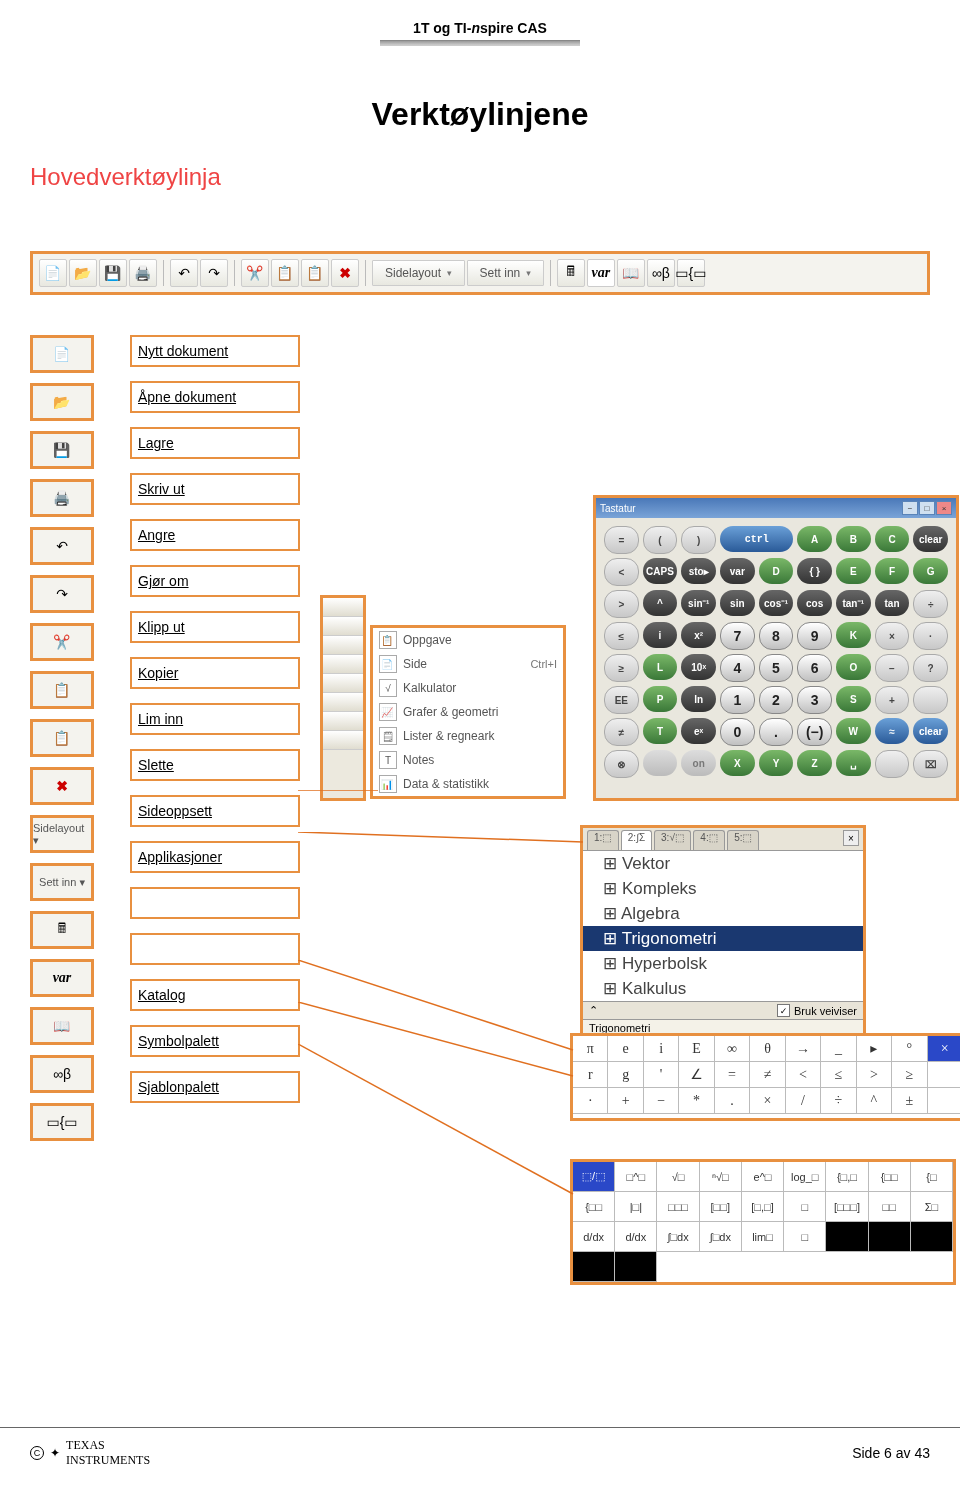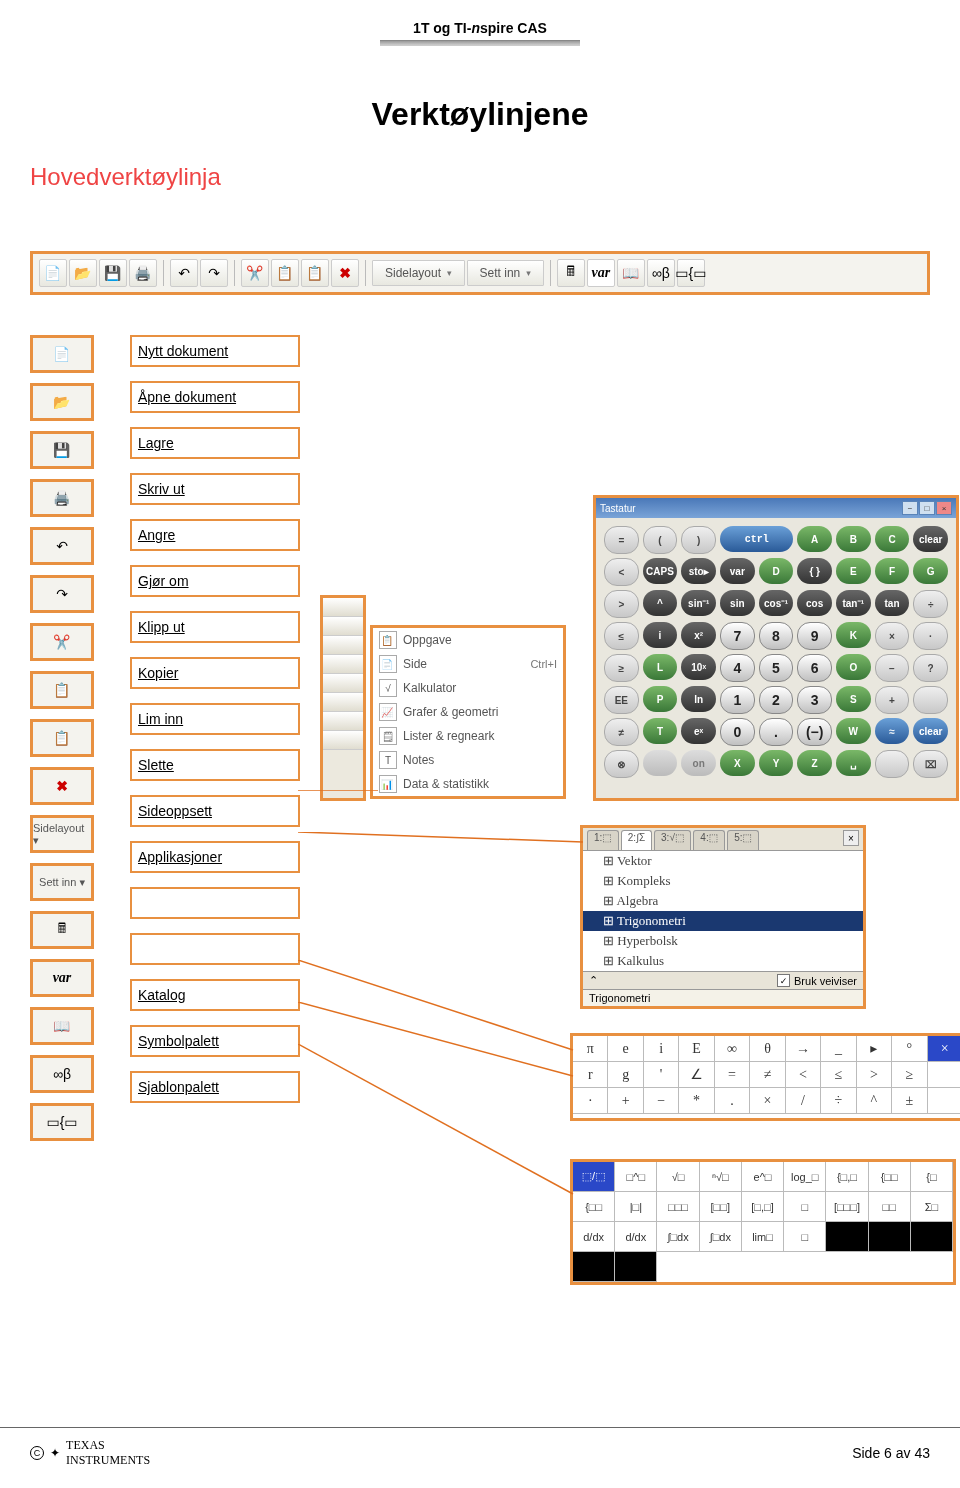--- a/index.html
+++ b/index.html
@@ -44,21 +44,21 @@
   .kblue { background:linear-gradient(#6aa0d8,#2a5a98); }
   .kgreen { background:linear-gradient(#7ab868,#3a7838); }
   .kdark { background:linear-gradient(#666,#333); }
   .koff { background:linear-gradient(#ddd,#bbb); color:#777; }
   
   .panel4 { left:550px; top:490px; width:280px; background:#fff; border-color:#e89040; }
   .tabrow { height:20px; background:#e8e4d8; display:flex; padding:2px 4px 0 4px; gap:2px; border-bottom:1px solid #999; }
   .tab { font-size:10px; padding:1px 6px; background:#d8d4c8; border:1px solid #999; border-bottom:none; border-radius:3px 3px 0 0; color:#555; }
   .tab.act { background:#fff; }
   .xbtn { margin-left:auto; width:14px; height:14px; background:#eee; border:1px solid #999; font-size:10px; display:flex; align-items:center; justify-content:center; }
-  .listrow { font-size:13px; padding:2px 20px; color:#444; border-bottom:0;font-family:Liberation Serif, serif; }
+  .listrow { font-size:17px; padding:2px 20px; color:#444; border-bottom:0; }
   .listrow.sel { background:#1a3870; color:#fff; }
   .bottomrow { background:#e8e4d8; display:flex; padding:2px 6px; font-size:11px; align-items:center; border-top:1px solid #999; }
   .cb { width:11px; height:11px; border:1px solid #777; background:#fff; margin-right:4px; display:inline-flex; align-items:center; justify-content:center; font-size:9px; }
   
   .panel5 { left:540px; top:698px; width:390px; height:82px; background:#fff; border-color:#e89040; }
   .symgrid { display:grid; grid-template-columns:repeat(11, 1fr); grid-auto-rows:26px; }
   .sym { border-right:1px solid #bbb; border-bottom:1px solid #bbb; display:flex; align-items:center; justify-content:center; font-size:14px; font-family:'Times New Roman', serif; color:#333; background:#fff; }
   .sym.blue { background:#2a48c8; color:#fff; }
   
   .panel6 { left:540px; top:824px; width:380px; background:#fff; border-color:#e89040; }

